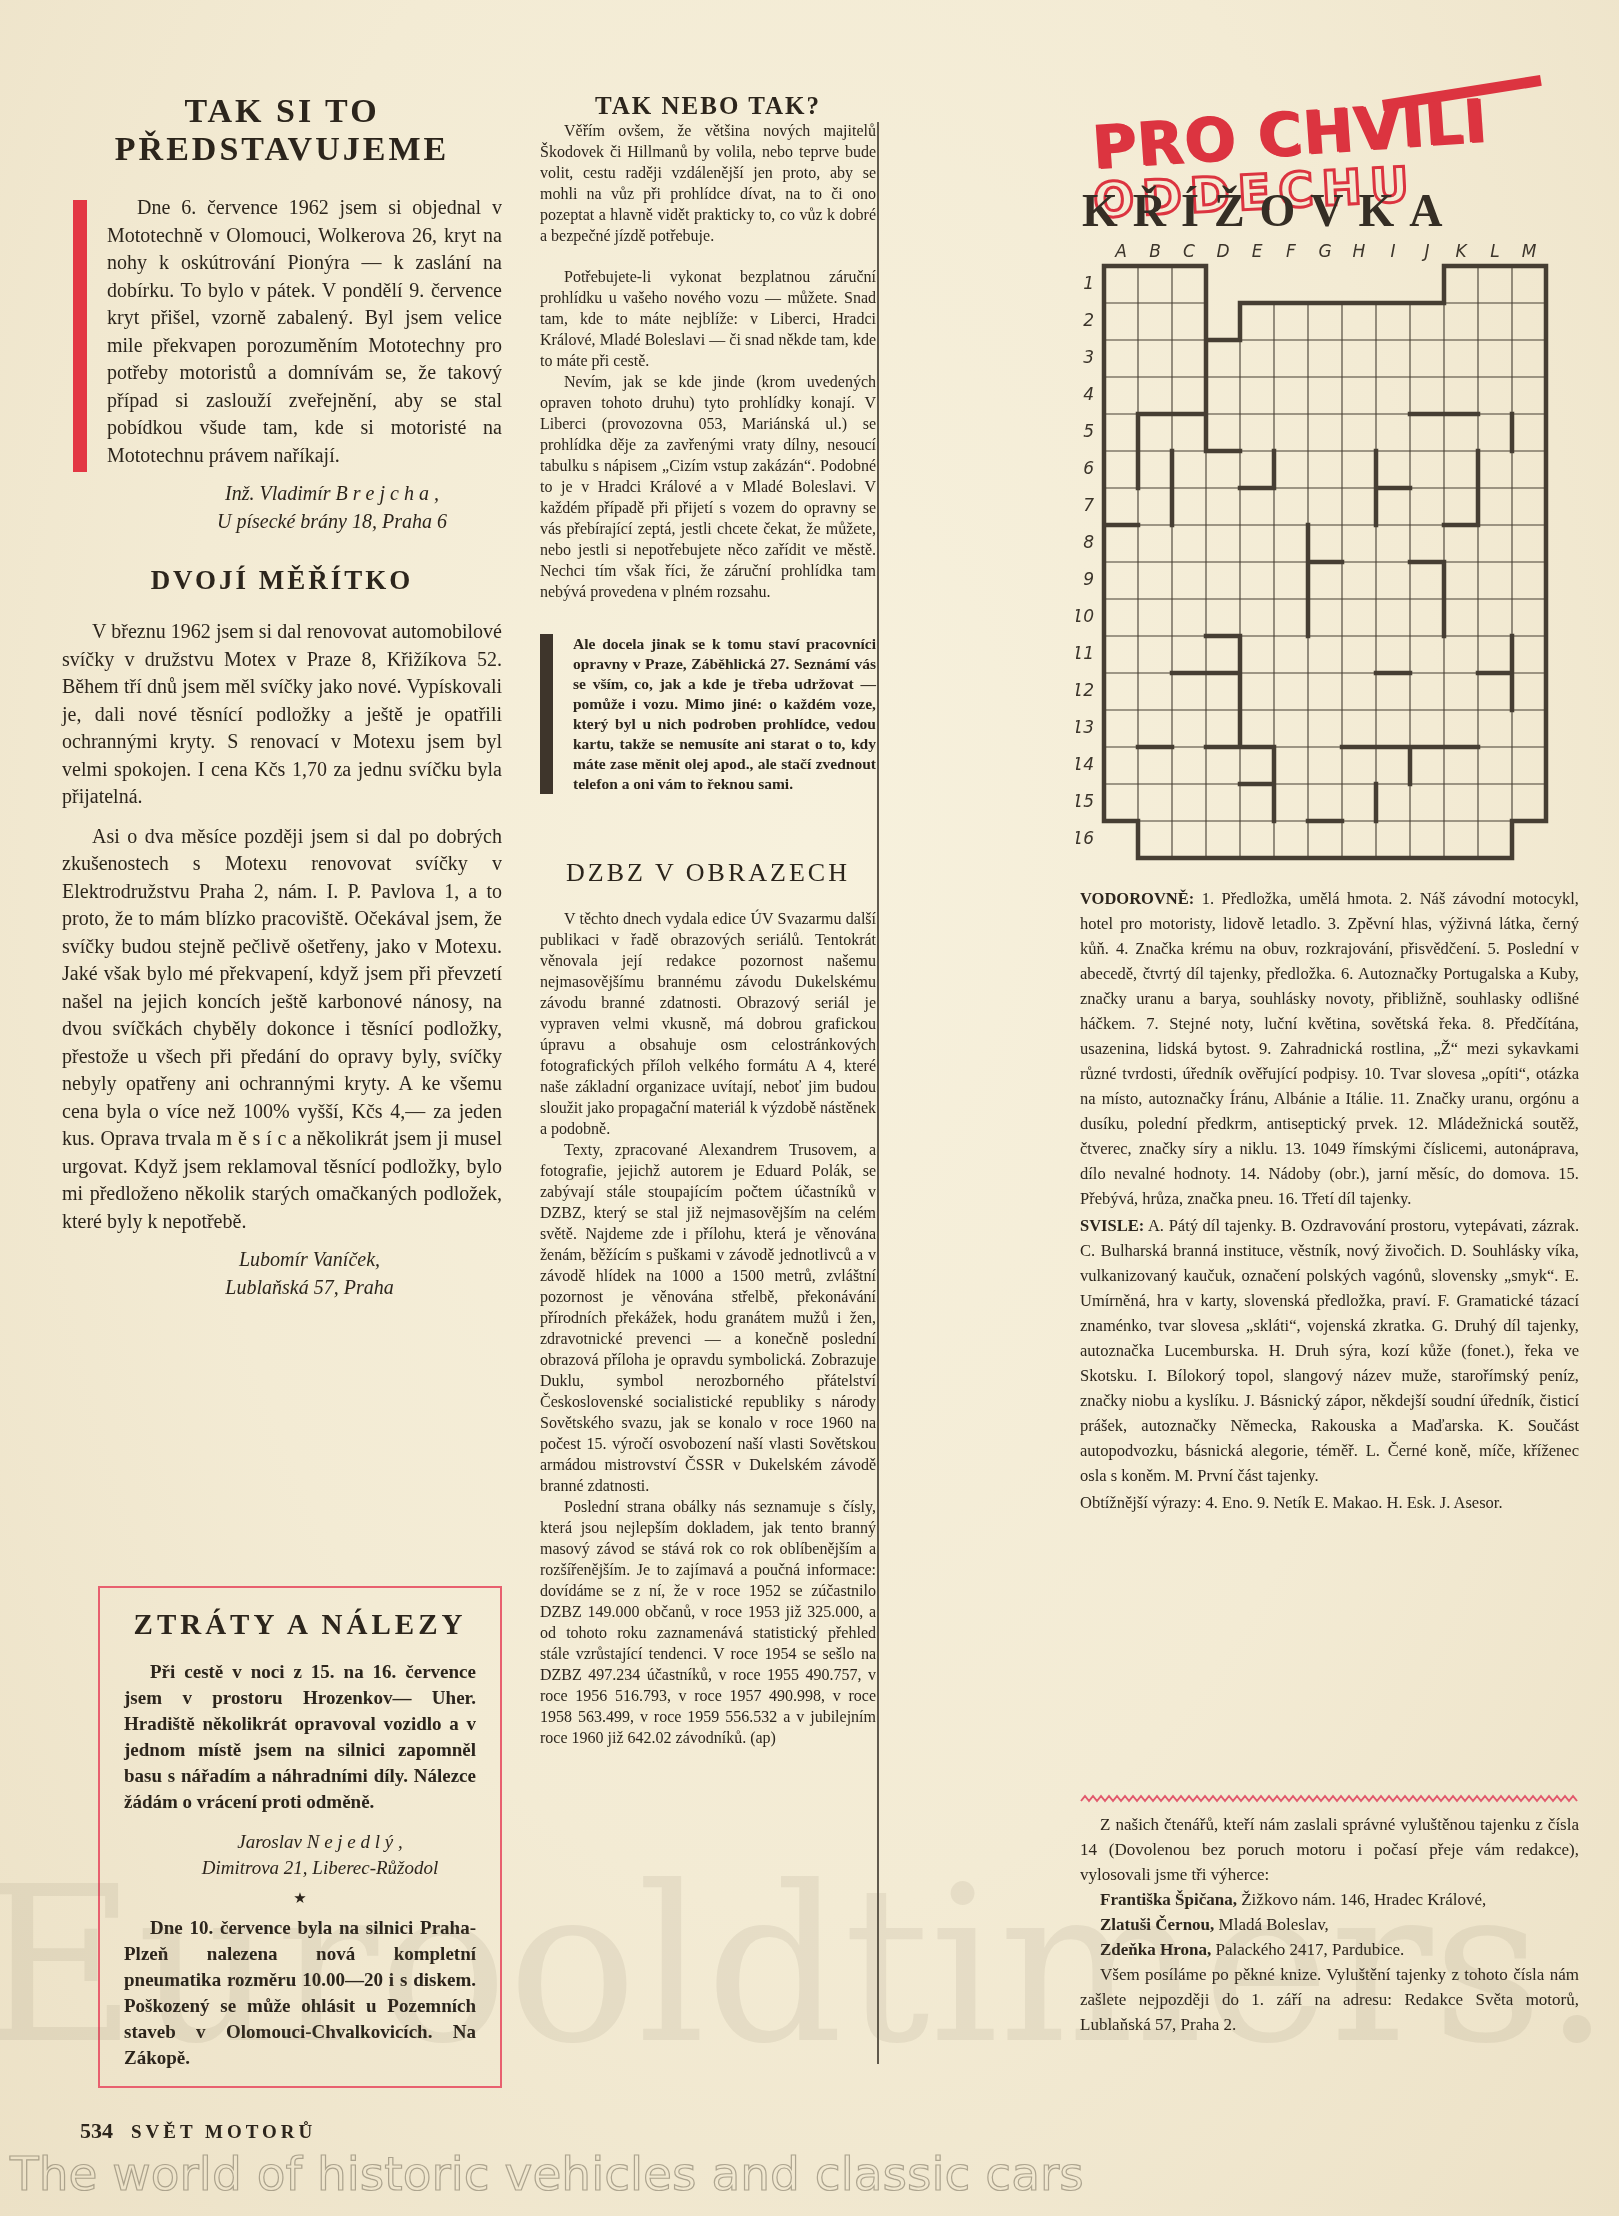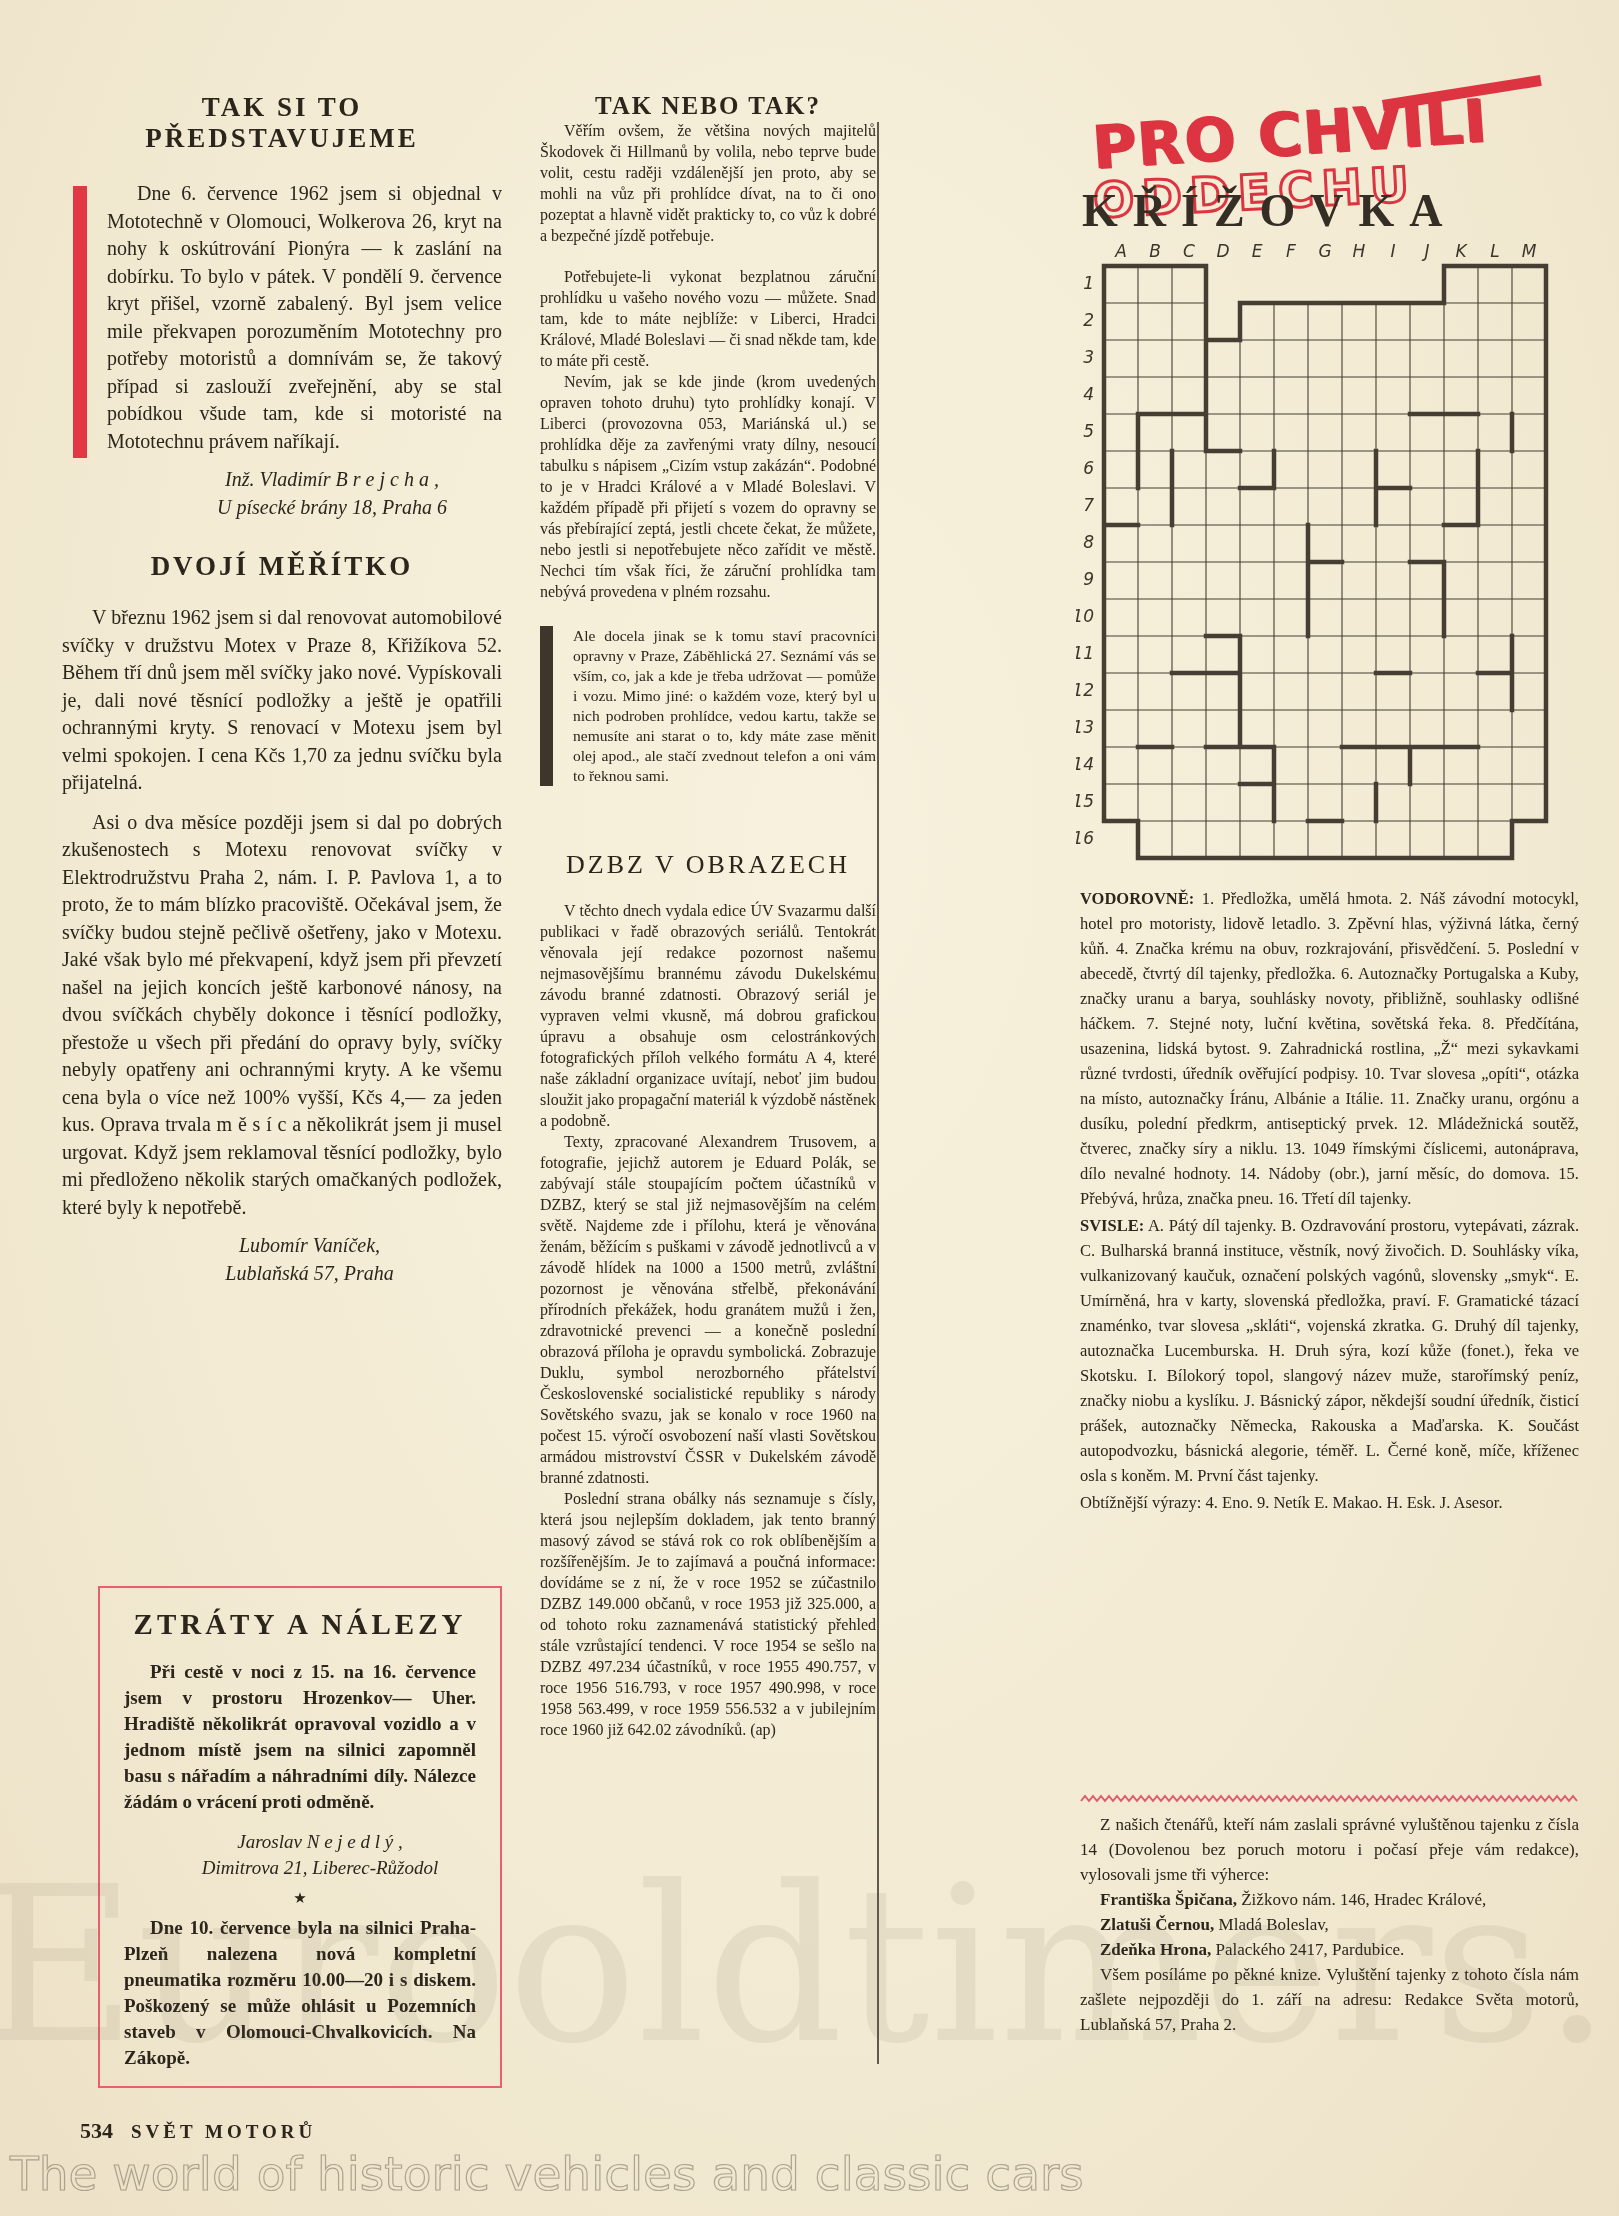--- a/index.html
+++ b/index.html
@@ -11,21 +11,21 @@
     background: radial-gradient(ellipse at 50% 38%, #f7f1dd 0%, #f3ebd4 55%, #ece1c6 100%);
     font-family: "Liberation Serif", "DejaVu Serif", serif;
     color: #2c251c;
     overflow: hidden;
   }
   
   .col1 { position:absolute; left:62px;  top:92px;  width:440px; }
   .col2 { position:absolute; left:540px; top:92px;  width:336px; }
   .v-rule { position:absolute; left:877px; top:122px; width:2px; height:1942px; background:#3b342b; opacity:.8; }
 
-  h1.art { font-size:27px; font-weight:bold; letter-spacing:3px; text-align:center; }
+  h1.art { font-size:34px; font-weight:bold; letter-spacing:3px; text-align:center; }
   .col1 p.body { font-size:20px; line-height:27.5px; text-align:justify; }
   .col1 p.ind  { text-indent:30px; }
   .indent-block { position:relative; padding-left:45px; margin-top:26px; }
   .redbar { position:absolute; left:11px; top:6px; width:14px; height:272px; background:#e33744; }
   .sig { font-style:italic; font-size:20px; line-height:28px; text-align:center; padding-left:55px; margin-top:10px; }
   .col2 .sig { font-size:17px; line-height:23px; padding-left:40px; margin-top:8px; }
 
   h2.art2 { font-size:27px; font-weight:bold; letter-spacing:3px; text-align:center; margin:30px 0 22px; }
 
   
@@ -36,22 +36,22 @@
   .lostbox h2 { font-size:29px; font-weight:bold; letter-spacing:4px; text-align:center; margin-bottom:18px; }
   .lostbox p { font-size:19px; line-height:26px; font-weight:bold; text-align:justify; text-indent:26px; }
   .lostbox .sig { font-size:19px; line-height:26px; font-weight:normal; padding-left:40px; margin-top:14px; }
   .star { text-align:center; font-size:15px; margin:8px 0; }
 
   
   .col2 h1.art { font-size:25px; letter-spacing:2px; }
   .col2 p.body { font-size:16px; line-height:21px; text-align:justify; }
   .col2 p.ind { text-indent:24px; margin-top:0; }
   .col2 p.first { margin-top:20px; }
-  .inset { border-left:13px solid #3e352b; padding-left:20px; margin:24px 0 8px;
-           font-size:15.5px; line-height:20px; font-weight:normal; text-align:justify; }
+  .inset { border-left:13px solid #3e352b; padding-left:20px; margin:32px 0 8px;
+           font-size:15.5px; line-height:20px; font-weight:bold; text-align:justify; }
   h2.dzbz { font-size:26px; font-weight:normal; letter-spacing:3px; text-align:center; margin:64px 0 20px; }
 
   
   .logo { position:absolute; left:1092px; top:96px; width:480px; transform:rotate(-2deg);
           font-family:"DejaVu Sans", sans-serif; color:#dc3440; }
   .logo .l1 { font-size:60px; font-weight:bold; letter-spacing:1px; transform:rotate(-2deg); text-shadow:2px 1px 0 #dc3440; }
   .logo .l2 { font-size:48px; font-weight:bold; letter-spacing:8px; color:transparent;
               -webkit-text-stroke:3px #dc3440; margin-top:-6px; transform:rotate(-1deg); }
   .logo .dash { position:absolute; right:28px; top:-4px; width:160px; height:11px; background:#dc3440; transform:rotate(-7deg); }
   .xword-title { position:absolute; left:1082px; top:184px; width:500px; text-align:left;

